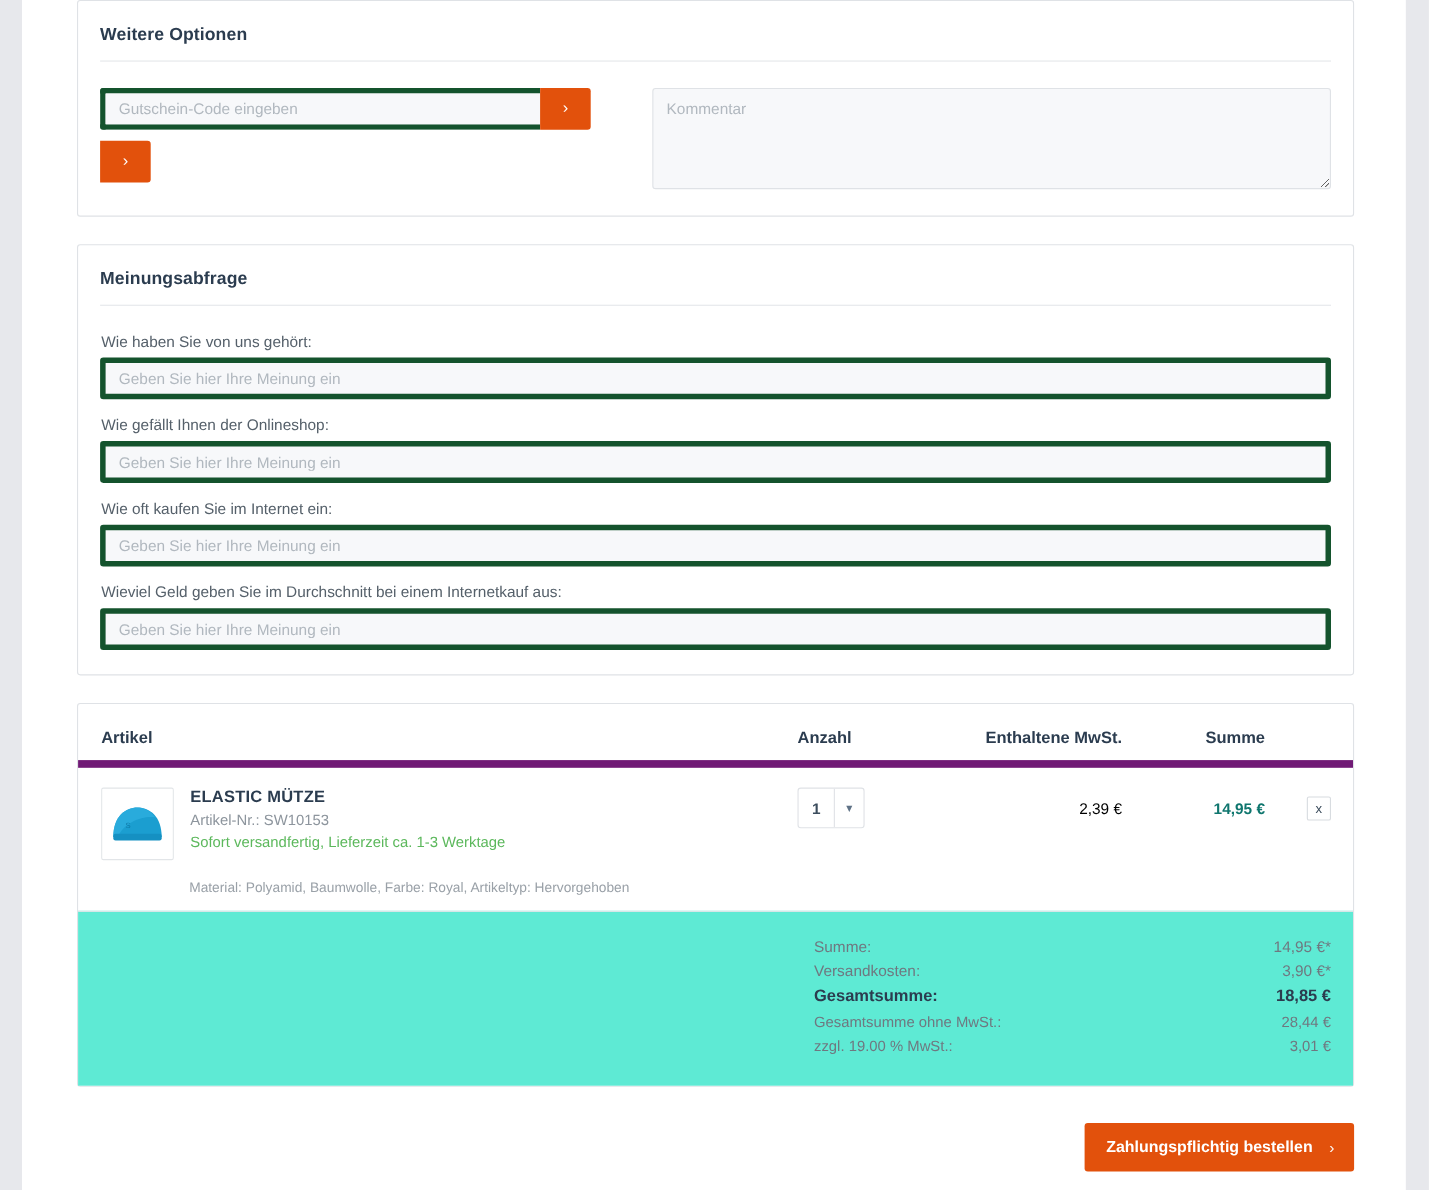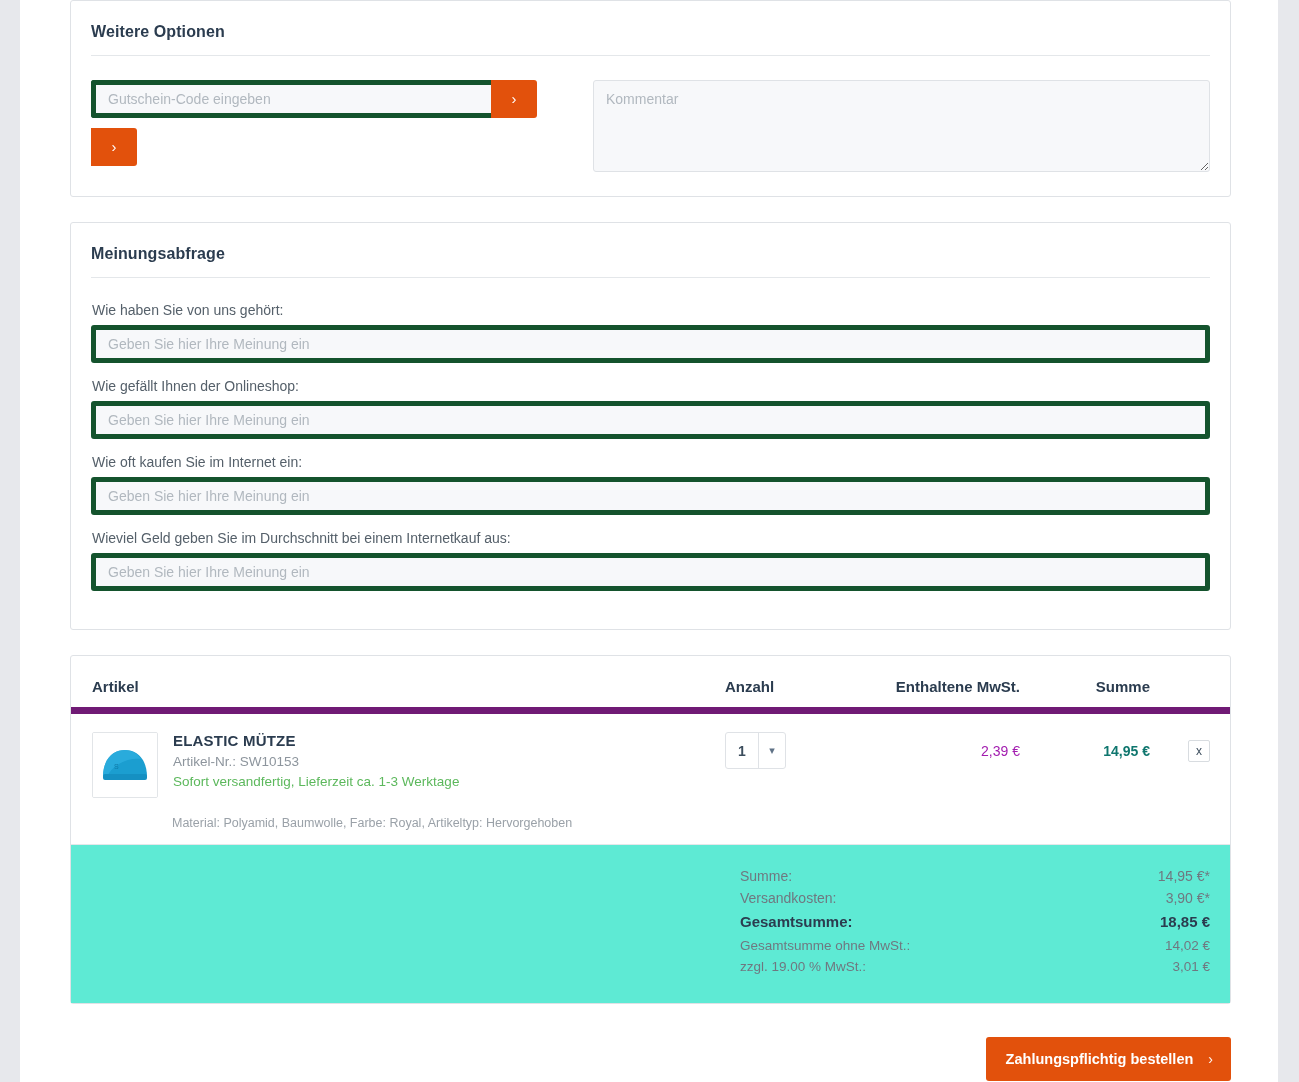--- a/index.html
+++ b/index.html
@@ -106,21 +106,21 @@
   .comment::placeholder { color: #b1b8bf; }
 
   
   .survey-label {
     display: block;
     font-size: 14px;
     color: #55606a;
     margin: 0 0 7px 1px;
   }
   .survey-group { margin-bottom: 15px; }
-  .survey-group:last-child { margin-bottom: 18px; }
+  .survey-group:last-child { margin-bottom: 2px; }
 
   
   .cart-head {
     display: flex;
     align-items: flex-end;
     padding: 22px 20px 12px 20px;
     border-bottom: 7px solid #701a75;
     font-weight: bold;
     color: #2b3c4f;
     font-size: 15px;
@@ -199,21 +199,21 @@
     border-left: 1px solid #dfe2e6;
     display: flex; align-items: center; justify-content: center;
     color: #5f7286;
     font-size: 11px;
   }
 
   .cell-mid {
     display: flex; align-items: center; height: 37px;
     font-size: 14px;
   }
-  .val-tax { color: #a21caf; justify-content: flex-end; }
+  .val-tax { color: #000000; justify-content: flex-end; }
   .val-sum { color: #0f766e; font-weight: bold; justify-content: flex-end; }
 
   .btn-del {
     width: 22px; height: 22px;
     border: 1px solid #d8dce0;
     border-radius: 2px;
     background: #fff;
     color: #3c4d5d;
     font-size: 12px;
     line-height: 20px;
@@ -388,21 +388,21 @@
         <tr>
           <td class="lbl">Versandkosten:</td>
           <td class="amt">3,90 €*</td>
         </tr>
         <tr class="strong">
           <td class="lbl">Gesamtsumme:</td>
           <td class="amt">18,85 €</td>
         </tr>
         <tr class="small">
           <td class="lbl">Gesamtsumme ohne MwSt.:</td>
-          <td class="amt">14,02 €</td>
+          <td class="amt">28,44 €</td>
         </tr>
         <tr class="small">
           <td class="lbl">zzgl. 19.00 % MwSt.:</td>
           <td class="amt">3,01 €</td>
         </tr>
       </tbody>
           </table>
     </div>
   </section>
 

